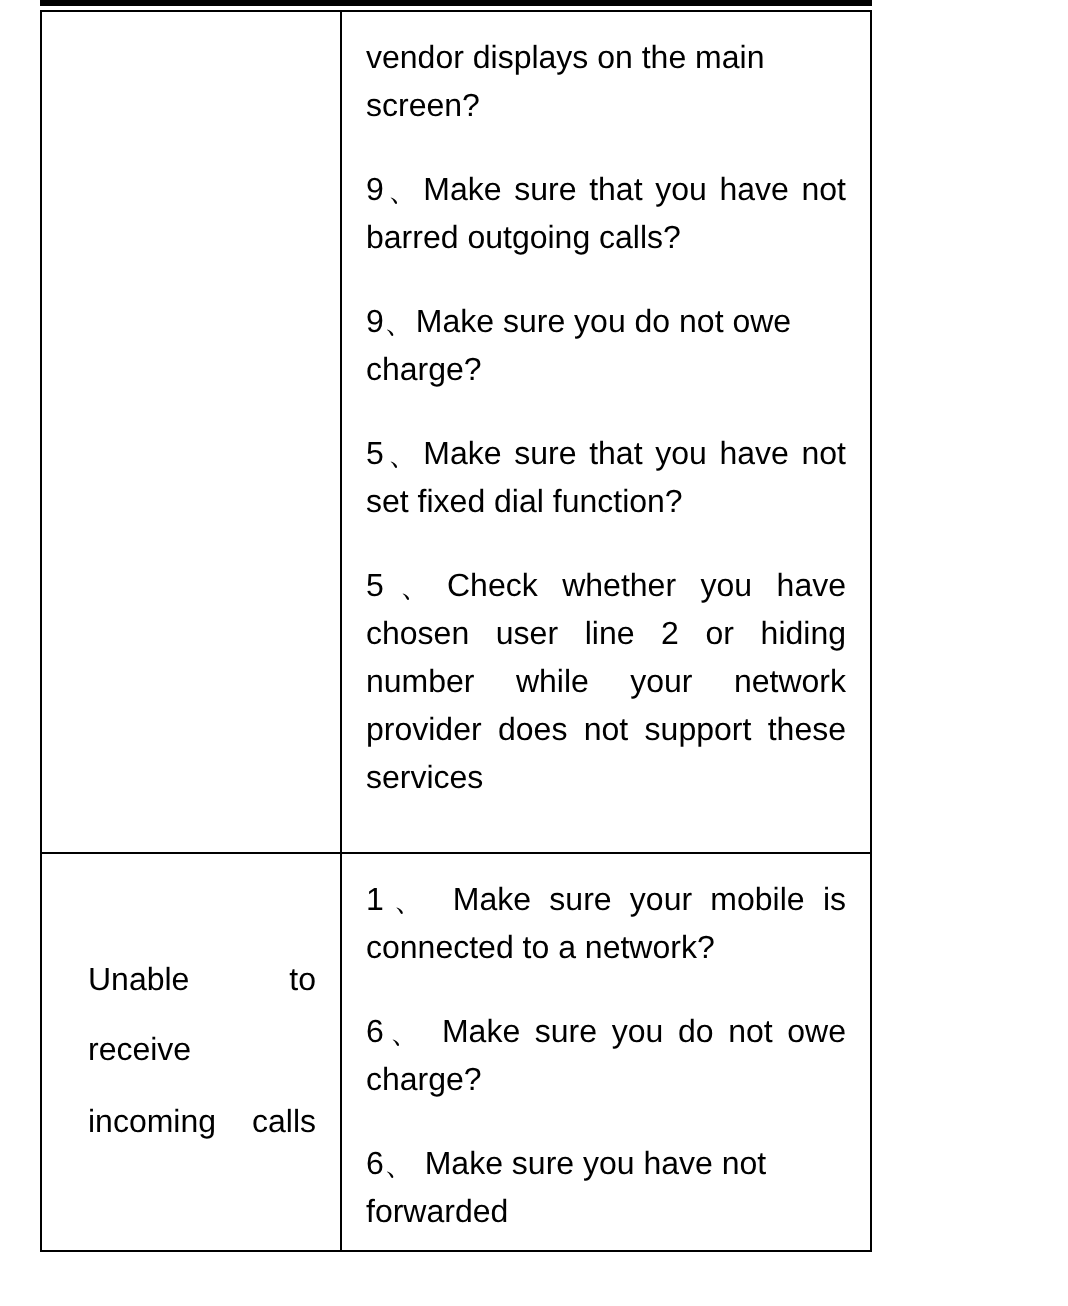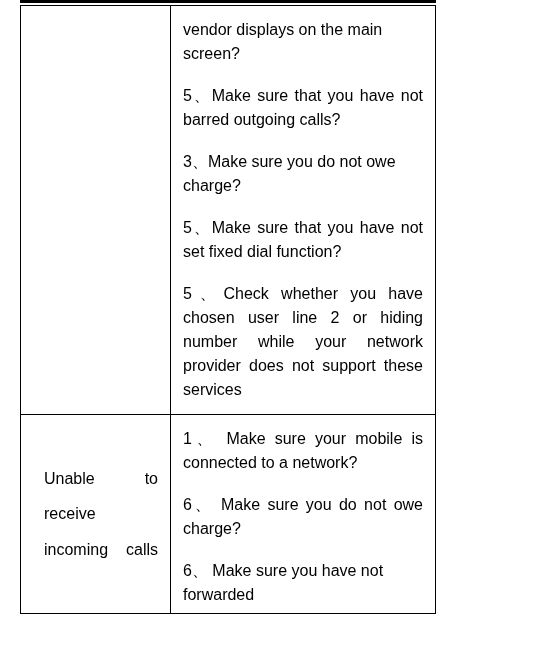--- a/index.html
+++ b/index.html
@@ -43,21 +43,21 @@
       vertical-align: top;
     }
     td.right-col {
       text-align: justify;
       line-height: 1.5;
     }
     .para {
       margin-bottom: 18px;
     }
     .para:last-child {
-      margin-bottom: 0;
+      margin-bottom: 12px;
     }
     .justify-inter {
       text-align: justify;
       text-justify: inter-word;
     }
     .left-text {
       line-height: 2.2;
     }
     .pagenum {
       text-align: center;
@@ -82,22 +82,22 @@
 <div class="page">
   <div class="top-border"></div>
   <table>
     <tbody>
         <tr class="first-row">
       <td class="left-col blank">
         <span></span>
       </td>
       <td class="right-col">
         <div class="para lline">vendor displays on the main screen?</div>
-        <div class="para justify-inter">5、Make sure that you have not barred outgoing calls?</div>
-        <div class="para lline">3、Make sure you do not owe charge?</div>
+        <div class="para justify-inter">9、Make sure that you have not barred outgoing calls?</div>
+        <div class="para lline">9、Make sure you do not owe charge?</div>
         <div class="para justify-inter">5、Make sure that you have not set fixed dial function?</div>
         <div class="para justify-inter">5、Check whether you have chosen user line 2 or hiding number while your network provider does not support these services</div>
       </td>
     </tr>
     <tr>
       <td class="left-col">
         <span class="left-text">Unable to receive incoming calls</span>
       </td>
       <td class="right-col second">
         <div class="para justify-inter">1、 Make sure your mobile is connected to a network?</div>

